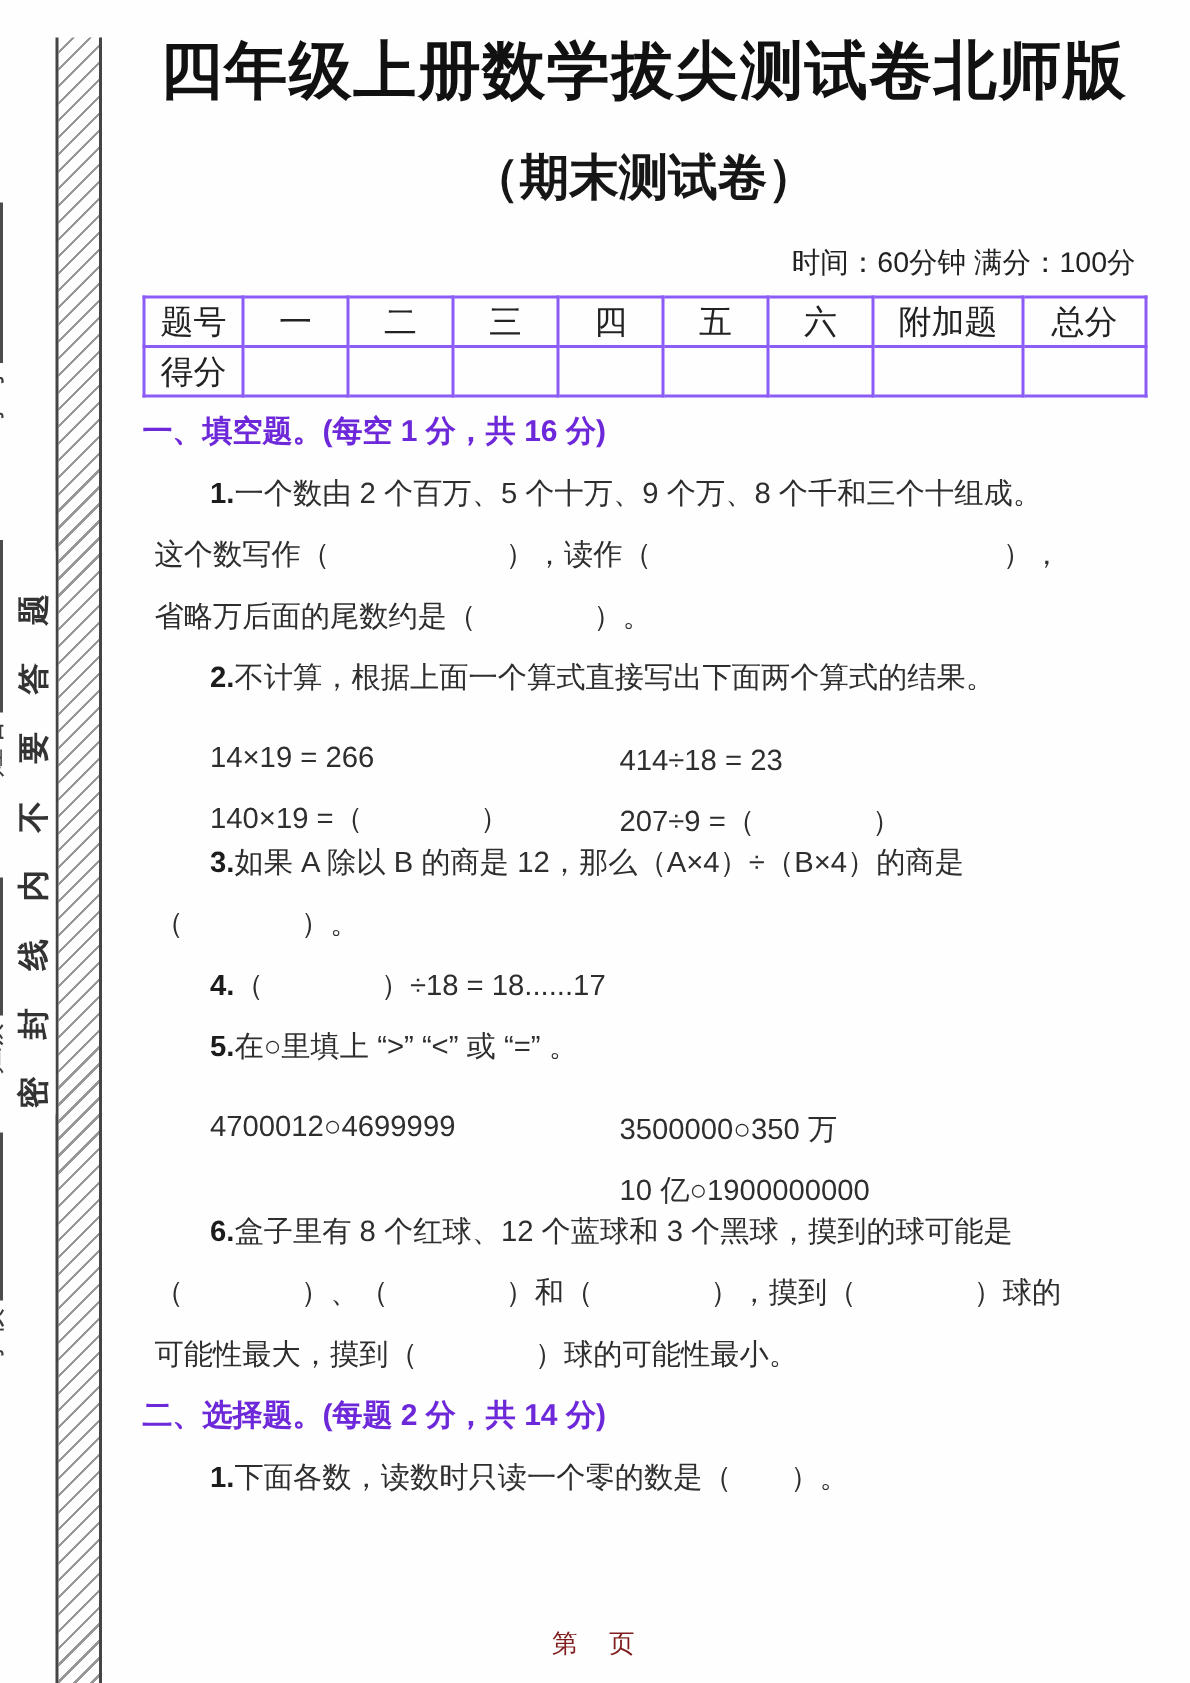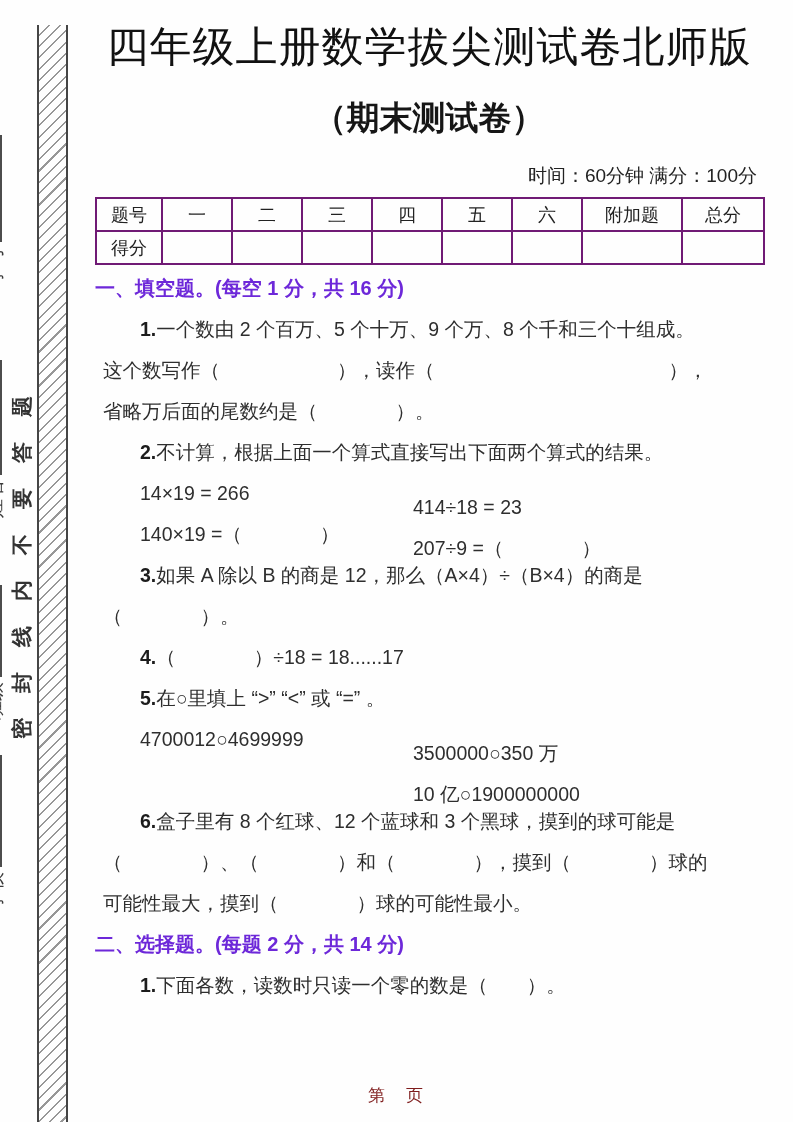--- a/index.html
+++ b/index.html
@@ -37,50 +37,50 @@
   .side-label-text { padding-right:5px; line-height:27px; }
   .side-label-line { flex:1 1 auto; border-bottom:2px solid #4c4c4c; margin-bottom:6px; }
   .side-label.l-id     { top:255px; width:150px; }
   .side-label.l-name   { top:488px; width:158px; }
   .side-label.l-class  { top:690px; width:135px; }
   .side-label.l-school { top:880px; width:155px; }
 
   
   .content { position:absolute; left:95px; top:0; width:668px; }
   .title {
-    margin:20px 0 0 0; font-size:42px; line-height:54px; font-weight:400;
+    margin:20px 0 0 0; font-size:42px; line-height:54px; font-weight:700;
     text-align:center; letter-spacing:1px; color:#111;
   }
   .subtitle {
     margin:23px 0 0 0; font-size:33px; line-height:42px; font-weight:700;
     text-align:center; color:#161616;
   }
   .meta {
     margin-top:24px; height:26px; line-height:26px; text-align:right;
     padding-right:6px; font-size:19px; font-weight:400; color:#222;
   }
   table.score {
     margin-top:8px; border-collapse:collapse; table-layout:fixed;
     width:668px;
   }
   table.score td {
-    border:2px solid #701a75; height:31px; text-align:center;
-    font-size:18px; font-weight:500; color:#222; padding:0;
+    border:2px solid #8b5cf6; height:31px; text-align:center;
+    font-size:22px; font-weight:500; color:#222; padding:0;
   }
 
   .lines { margin-top:3px; }
   .line {
     position:relative; height:41px; line-height:41px;
     font-size:19.5px; font-weight:500; color:#2e2e2e; white-space:nowrap;
   }
   .line.sec { font-weight:700; font-size:20px; color:#6d28d9; }
   .indent { padding-left:45px; }
   .cont   { padding-left:8px; }
   .qnum   { font-weight:700; color:#1c1c1c; }
-  .c1 { position:absolute; left:45px;  top:0; }
+  .c1 { position:absolute; left:45px;  top:12px; }
   .c2 { position:absolute; left:318px; top:14px; }
 
   .footer {
     position:absolute; top:1084px; left:0; width:100%;
     text-align:center; font-size:17px; font-weight:500; color:#7f1d1d;
     letter-spacing:2px;
   }
 </style>
 </head>
 <body>

